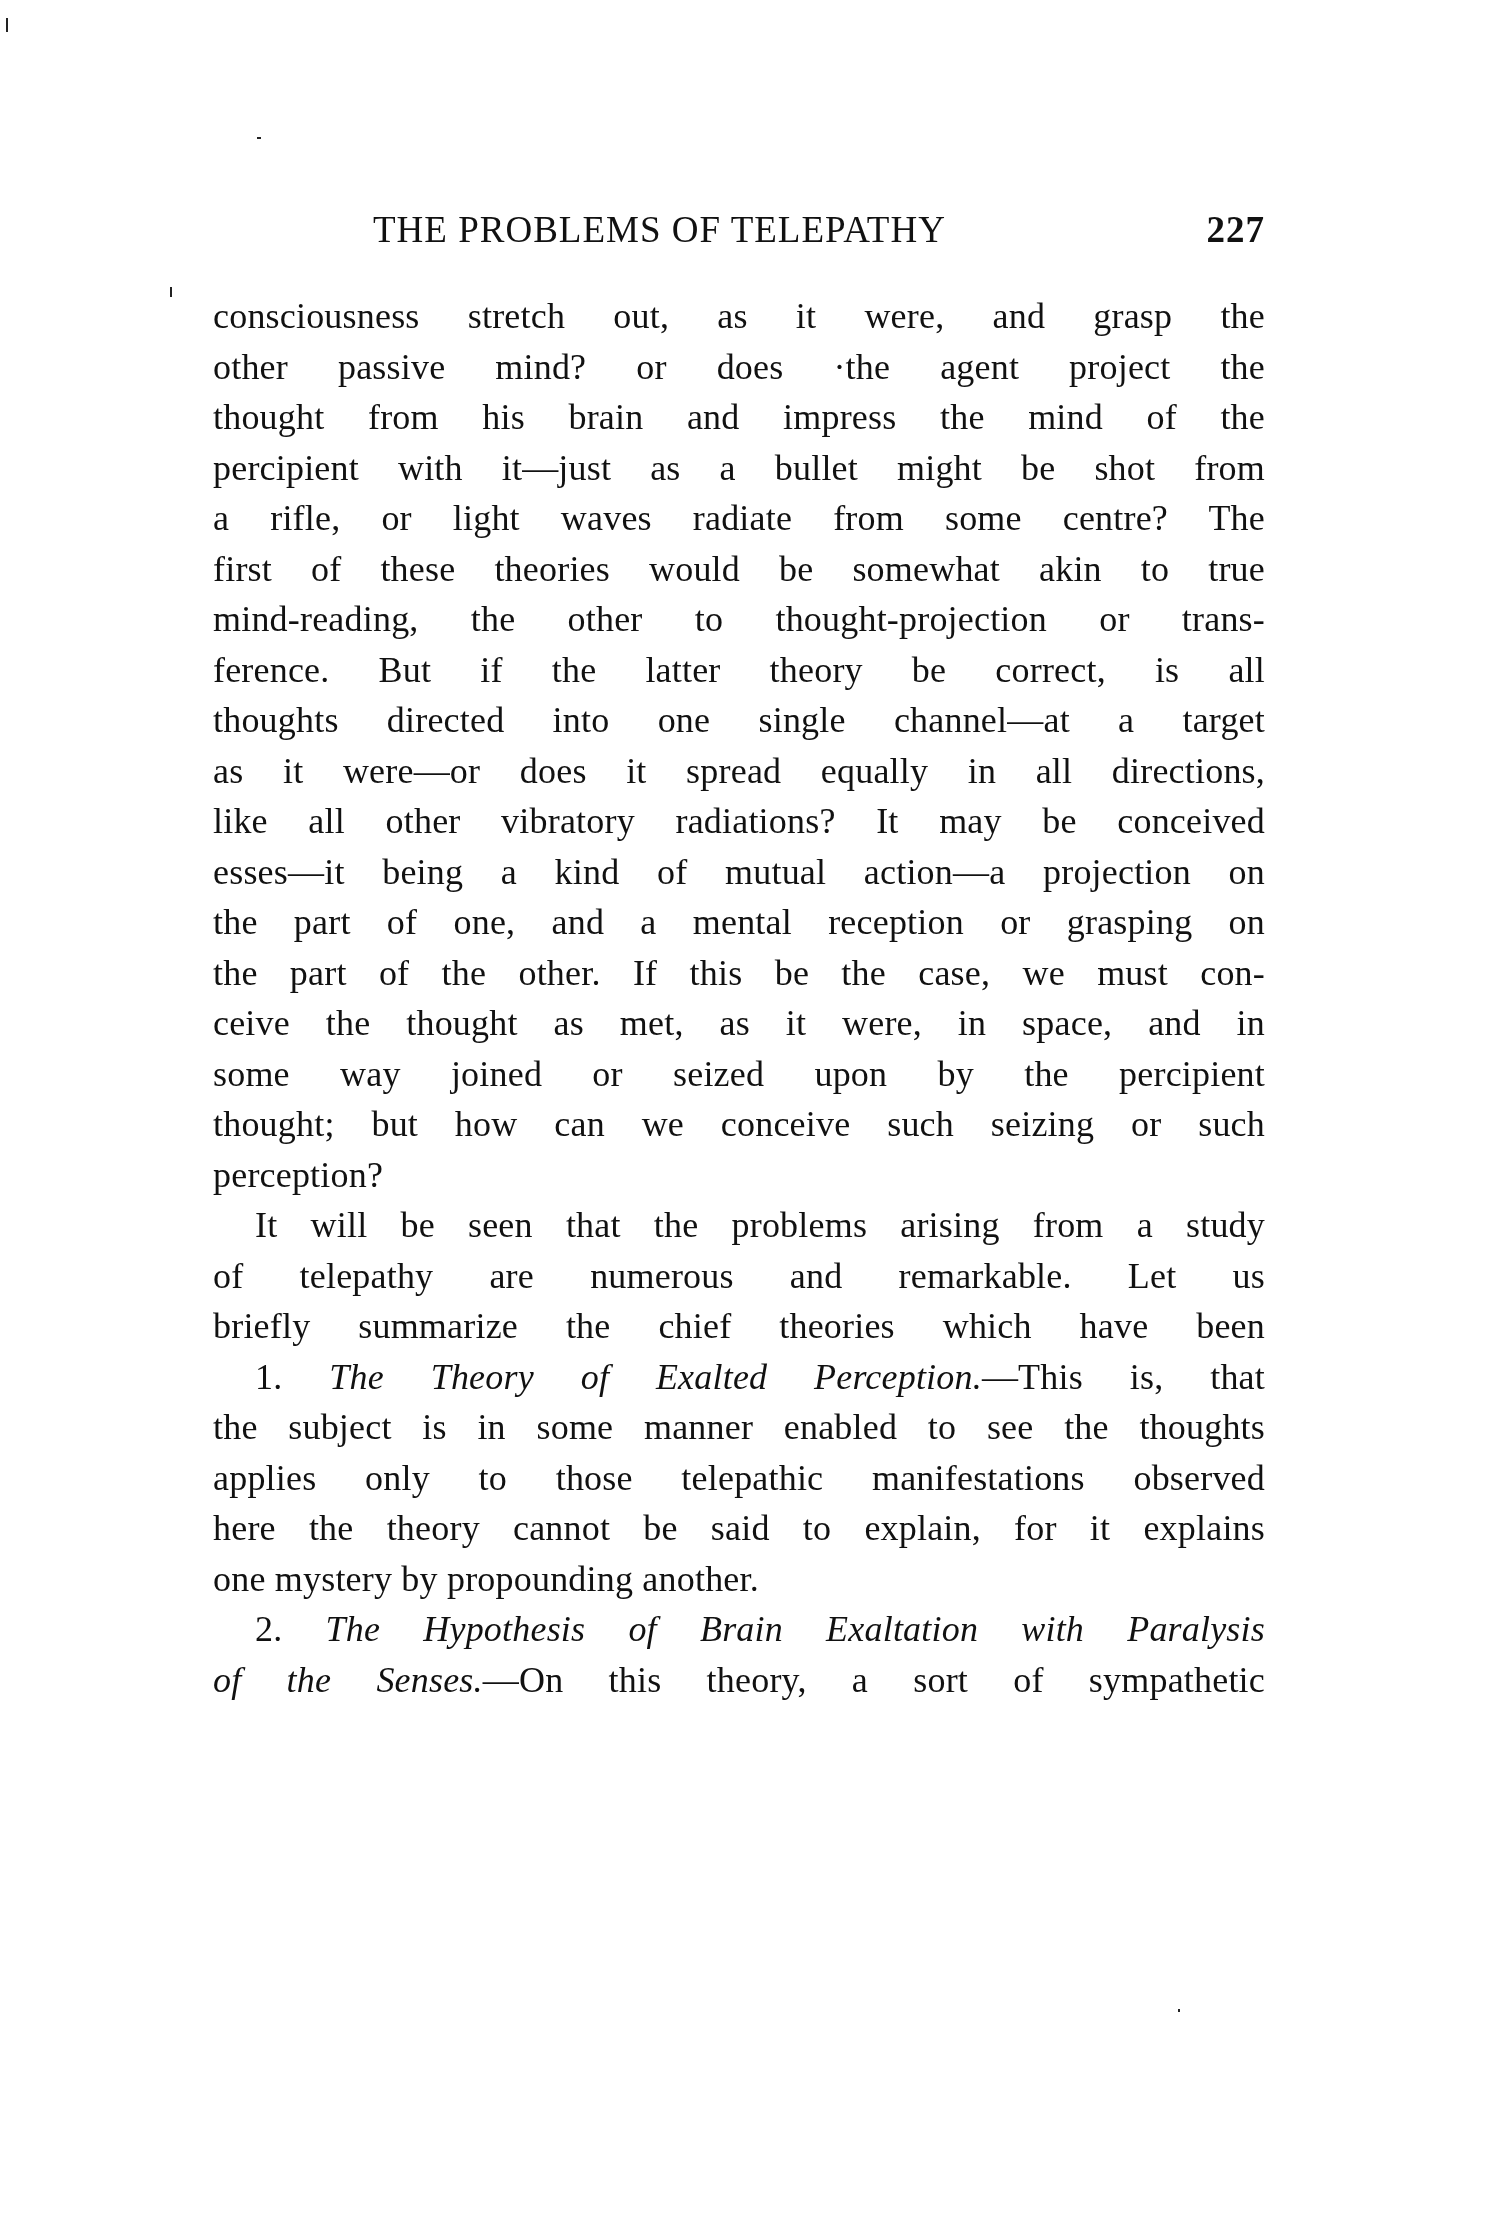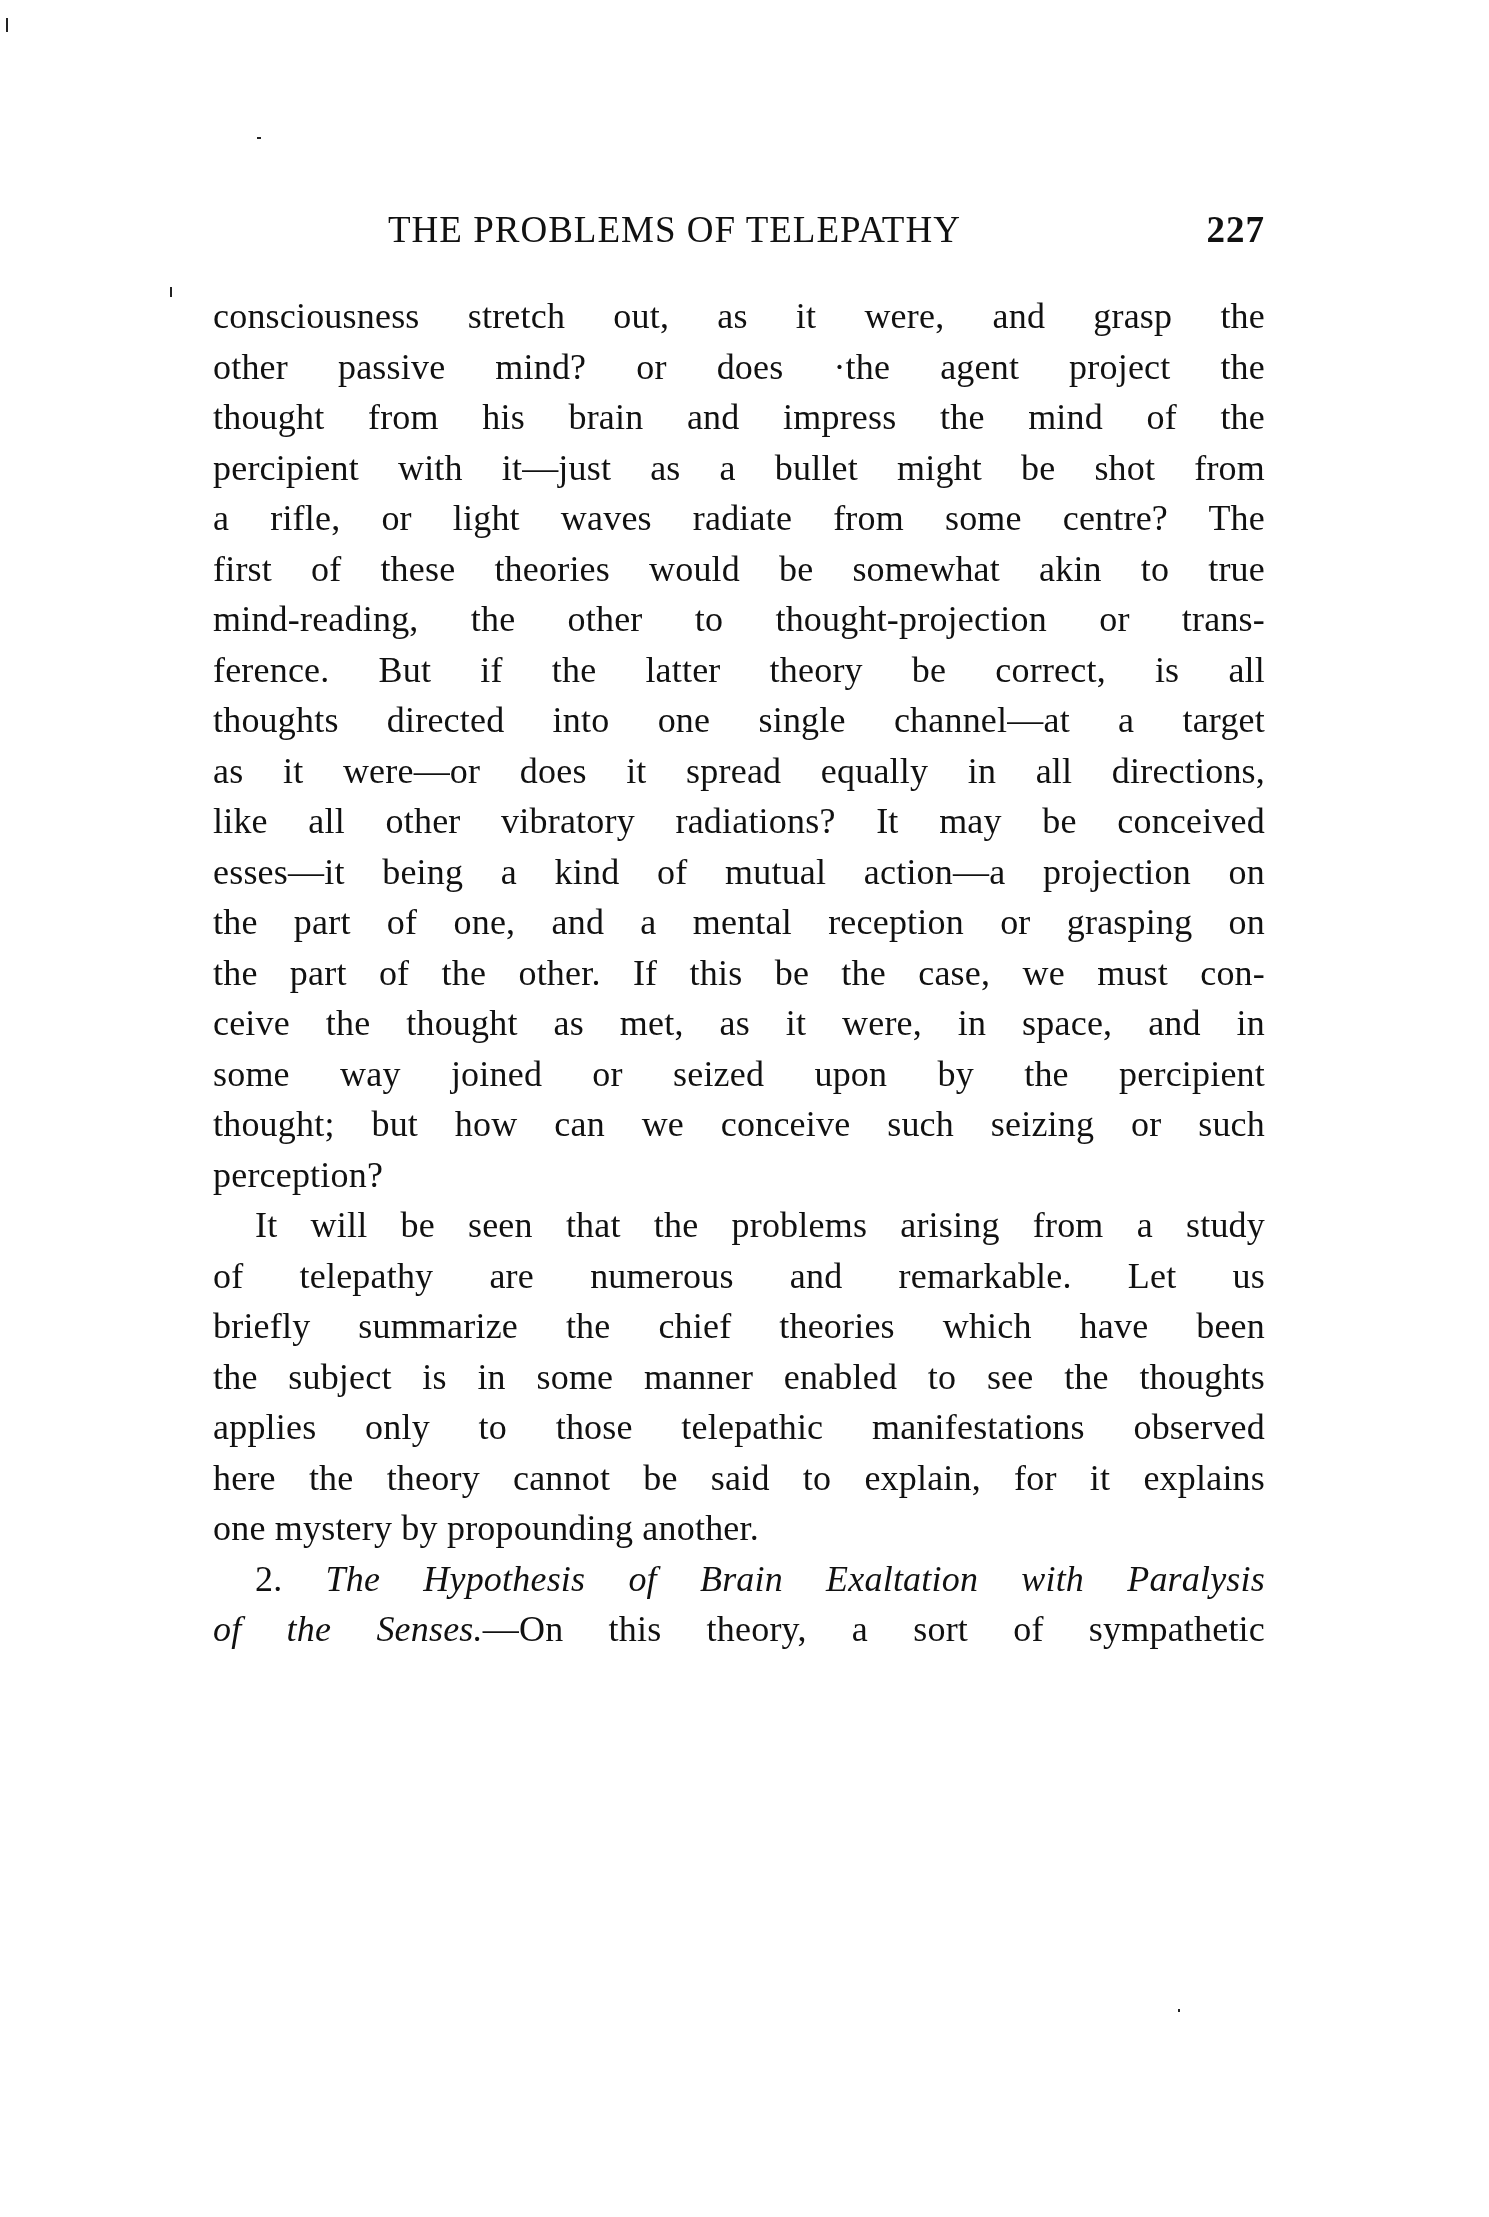--- a/index.html
+++ b/index.html
@@ -25,21 +25,21 @@
       position: absolute;
       left: 372px;
       top: 200px;
       width: 893px;
       height: 60px;
       font-size: 37px;
       letter-spacing: 1px;
     }
     .running-head .title {
       position: absolute;
-      left: 16px;
+      left: 1px;
       top: 8px;
     }
     .running-head .page-number {
       position: absolute;
       right: 0;
       top: 8px;
       font-weight: bold;
     }
     .body-text {
       position: absolute;
@@ -96,20 +96,21 @@
       <div class="line"><span>esses—it being a kind of mutual action—a projection on</span></div>
       <div class="line"><span>the part of one, and a mental reception or grasping on</span></div>
       <div class="line"><span>the part of the other.  If this be the case, we must con-</span></div>
       <div class="line"><span>ceive the thought as met, as it were, in space, and in</span></div>
       <div class="line"><span>some way joined or seized upon by the percipient</span></div>
       <div class="line"><span>thought; but how can we conceive such seizing or such</span></div>
       <div class="line last"><span>perception?</span></div>
       <div class="line indent"><span>It will be seen that the problems arising from a study</span></div>
       <div class="line"><span>of telepathy are numerous and remarkable.  Let us</span></div>
       <div class="line"><span>briefly summarize the chief theories which have been</span></div>
+      <div class="line indent"><span>1. </span><span class="italic">The Theory of Exalted Perception.</span><span>—This is, that</span></div>
       <div class="line"><span>the subject is in some manner enabled to see the thoughts</span></div>
       <div class="line"><span>applies only to those telepathic manifestations observed</span></div>
       <div class="line"><span>here the theory cannot be said to explain, for it explains</span></div>
       <div class="line last"><span>one mystery by propounding another.</span></div>
       <div class="line indent"><span>2. </span><span class="italic">The Hypothesis of Brain Exaltation with Paralysis</span></div>
       <div class="line"><span class="italic">of the Senses.</span><span>—On this theory, a sort of sympathetic</span></div>
     </div>
 
   <div class="speck" style="left:6px;top:18px;width:2px;height:14px;"></div>
   <div class="speck" style="left:257px;top:137px;width:4px;height:2px;"></div>

